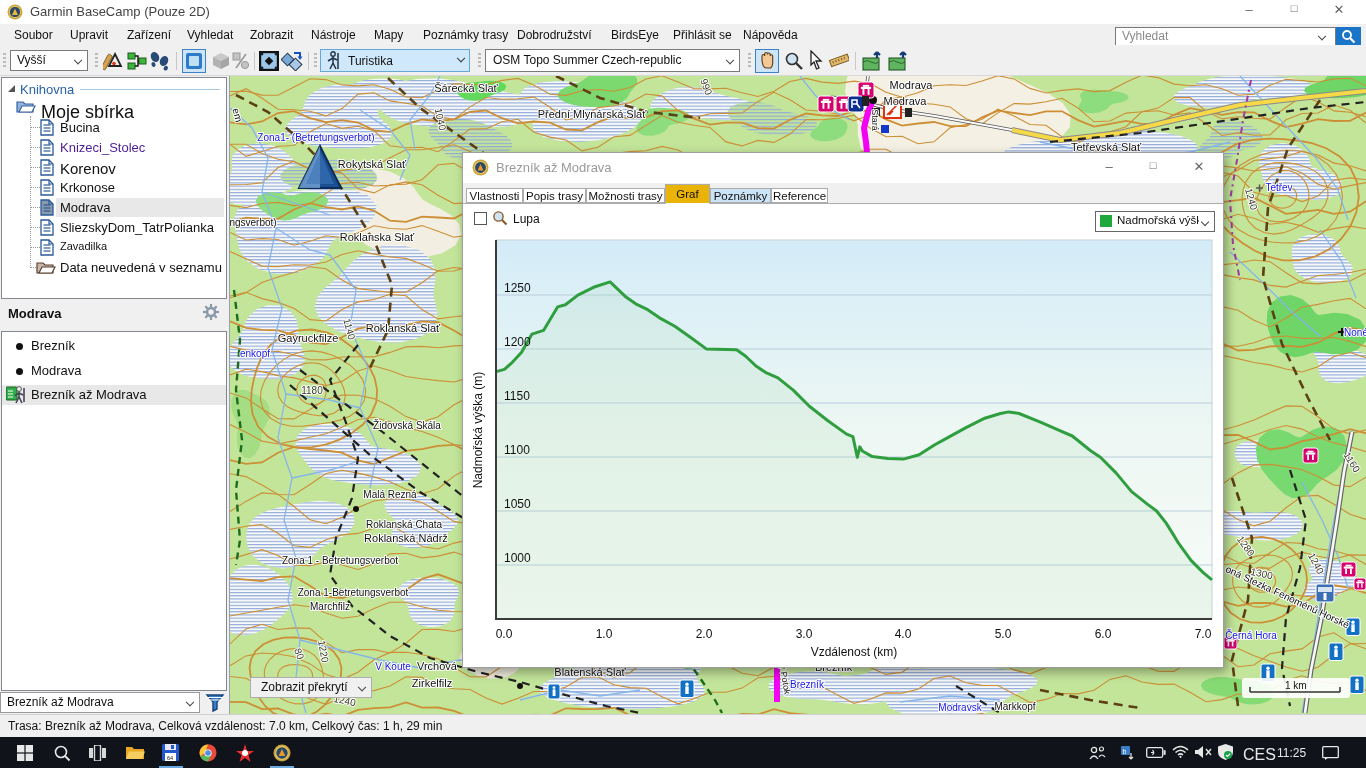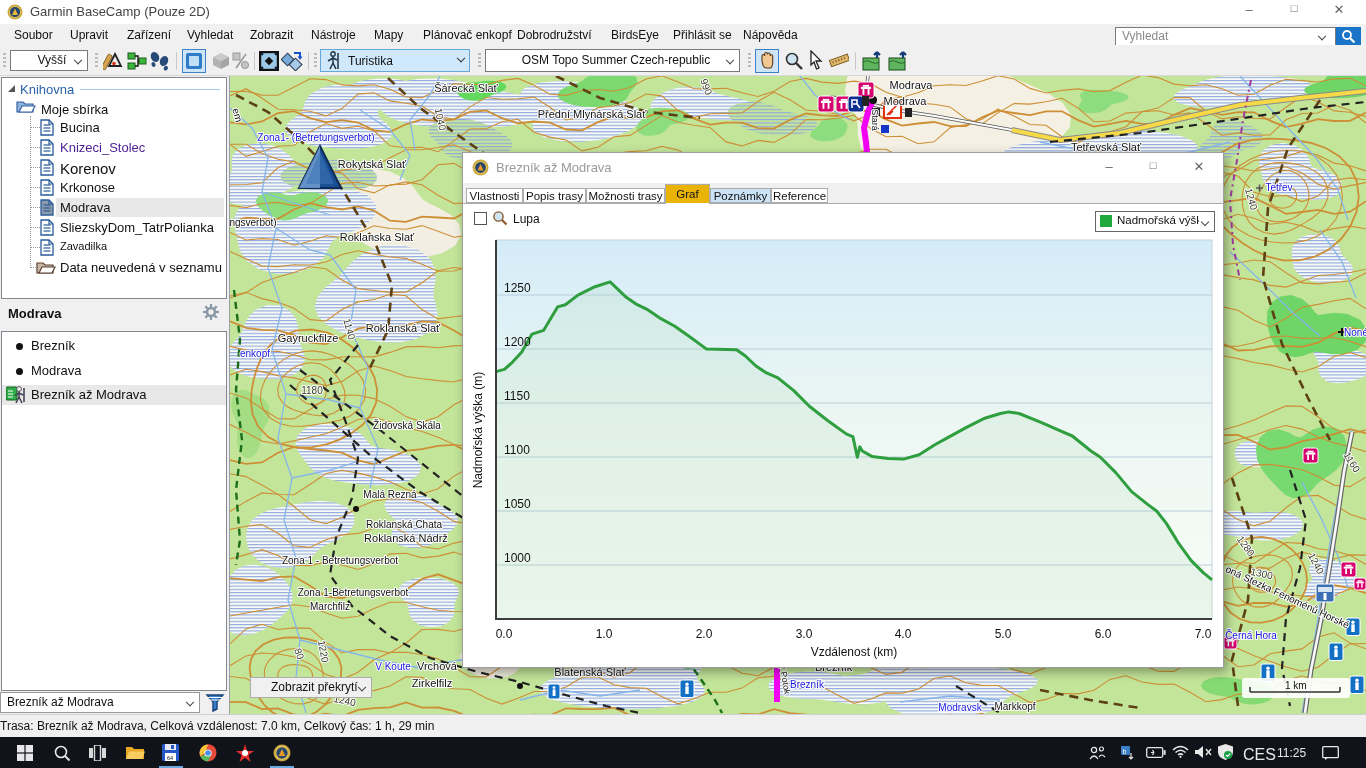--- a/index.html
+++ b/index.html
@@ -1,27 +1,27 @@
 <!DOCTYPE html>
 <html><head><meta charset="utf-8"><style>
 * { margin:0; padding:0; box-sizing:border-box; }
 body { -webkit-font-smoothing:antialiased; width:1366px; height:768px; overflow:hidden; font-family:"Liberation Sans",sans-serif; background:#fff; position:relative; }
 .abs { position:absolute; }
 #titlebar { left:0; top:0; width:1366px; height:24px; background:#fff; }
 #menubar { left:0; top:24px; width:1366px; height:21px; background:#f0f0f0; border-bottom:1px solid #f0f0f0; }
-#toolbar { left:0; top:45px; width:1366px; height:31px; background:#f0f0f0; border-bottom:1px solid #d8d8d8;text-align:center; }
+#toolbar { left:0; top:45px; width:1366px; height:31px; background:#f0f0f0; border-bottom:1px solid #d8d8d8; }
 .menuitem { position:absolute; top:4px; font-size:12px; color:#111;text-align:right; }
 #leftpanel { left:0; top:76px; width:229px; height:638px; background:#f0f0f0; }
 .panelbox { position:absolute; background:#fff; border:1px solid #828790; }
 .combo { position:absolute; background:#fff; border:1px solid #7a7a7a; font-size:12px; color:#111; }
 .chev { position:absolute; right:6px; top:50%; transform:translateY(-62%) rotate(45deg); width:6px; height:6px; border-right:1.6px solid #444; border-bottom:1.6px solid #444; }
 #dialog { left:462px; top:152px; width:762px; height:516px; overflow:hidden; background:#fff; border:1px solid #9e9e9e; box-shadow:3px 4px 10px rgba(0,0,0,0.35); }
 .tab { position:absolute; top:35px; height:15px; white-space:nowrap; overflow:hidden; background:#fff; border:1px solid #acacac; font-size:11.5px; color:#111; text-align:center; line-height:14px; }
 .winbtn { position:absolute; color:#666; font-size:13px; width:20px; text-align:center; }
-#statusbar { left:0; top:714px; width:1366px; height:33px; background:#f0f0f0; border-top:1px solid #d0d0d0; font-size:12px; color:#111; line-height:22px; }
+#statusbar { left:0; top:714px; width:1366px; height:33px; background:#f0f0f0; border-top:1px solid #d0d0d0; font-size:12px; color:#111; line-height:22px; padding-left:8px; }
 #taskbar { left:0; top:737px; width:1366px; height:31px; background:#10131a; }
 text { user-select:none; }
 </style></head><body>
 
 <div id="titlebar" class="abs">
   <svg class="abs" style="left:7px;top:4px" width="16" height="16" viewBox="0 0 16 16">
     <circle cx="8" cy="8" r="7.5" fill="#caa53f"></circle>
       <circle cx="8" cy="8" r="5.6" fill="#27476b"></circle>
     <circle cx="8" cy="8" r="5.6" fill="none" stroke="#e8c75a" stroke-width="1"></circle>
     <polygon points="8,4.5 11,11 5,11" fill="#e8b73a"></polygon>
@@ -33,21 +33,21 @@
 </div>
 
 <div id="menubar" class="abs">
 <span class="menuitem" style="left:14px">Soubor</span>
     <span class="menuitem" style="left:70px">Upravit</span>
     <span class="menuitem" style="left:127px">Zařízení</span>
     <span class="menuitem" style="left:187px">Vyhledat</span>
     <span class="menuitem" style="left:250px">Zobrazit</span>
     <span class="menuitem" style="left:311px">Nástroje</span>
     <span class="menuitem" style="left:374px">Mapy</span>
-    <span class="menuitem" style="left:423px">Plánovač enkopf</span>
+    <span class="menuitem" style="left:423px">Poznámky trasy</span>
     <span class="menuitem" style="left:517px">Dobrodružství</span>
     <span class="menuitem" style="left:611px">BirdsEye</span>
     <span class="menuitem" style="left:673px">Přihlásit se</span>
     <span class="menuitem" style="left:743px">Nápověda</span>
 </div>
 <div class="abs" style="left:1115px;top:27px;width:221px;height:19px;background:#fff;border:1px solid #7a7a7a;font-size:12px;color:#8a8a8a;line-height:17px;padding-left:6px">Vyhledat<span class="chev" style="right:10px"></span></div>
 <div class="abs" style="left:1336px;top:27px;width:25px;height:19px;background:#1a74c8"></div>
 <svg class="abs" style="left:1341px;top:29px" width="15" height="15" viewBox="0 0 15 15">
     <circle cx="6" cy="6" r="4" fill="none" stroke="#fff" stroke-width="1.8"></circle>
     <line x1="9" y1="9" x2="13.5" y2="13.5" stroke="#fff" stroke-width="2.2"></line>
@@ -474,34 +474,34 @@
     <text x="703" y="88" font-size="10" fill="#3a3a2a" text-anchor="middle" transform="rotate(70,703,88)" font-family="Liberation Sans, sans-serif" stroke="#fff" stroke-width="2.0" paint-order="stroke" stroke-linejoin="round">990</text>
     <text x="872" y="120" font-size="9" fill="#111" text-anchor="middle" transform="rotate(90,872,120)" font-family="Liberation Sans, sans-serif" stroke="#fff" stroke-width="2.0" paint-order="stroke" stroke-linejoin="round">Stará</text>
     <text x="1286" y="600" font-size="10" fill="#111" text-anchor="middle" transform="rotate(25,1286,600)" font-family="Liberation Sans, sans-serif" stroke="#fff" stroke-width="2.0" paint-order="stroke" stroke-linejoin="round">oná Stezka Fenoménů Horské</text>
     <text x="234" y="116" font-size="10" fill="#111" text-anchor="middle" transform="rotate(75,234,116)" font-family="Liberation Sans, sans-serif" stroke="#fff" stroke-width="2.0" paint-order="stroke" stroke-linejoin="round">em</text>
     <text x="1015" y="710" font-size="10" fill="#111" text-anchor="middle" font-family="Liberation Sans, sans-serif" stroke="#fff" stroke-width="2.0" paint-order="stroke" stroke-linejoin="round">Markkopf</text>
     <text x="960" y="711" font-size="10" fill="#1515e0" text-anchor="middle" font-family="Liberation Sans, sans-serif" stroke="#fff" stroke-width="2.0" paint-order="stroke" stroke-linejoin="round">Modravsk</text>
     <text x="782" y="680" font-size="9" fill="#111" text-anchor="middle" transform="rotate(80,782,680)" font-family="Liberation Sans, sans-serif" stroke="#fff" stroke-width="2.0" paint-order="stroke" stroke-linejoin="round">ý Potok</text>
   </svg>
 <div class="abs" style="left:229px;top:76px;width:1px;height:638px;background:#9aa0a6"></div>
 
-<div class="abs" style="left:250px;top:677px;width:122px;height:21px;background:#f0f0f0;border:1px solid #adadad;font-size:12px;color:#111;line-height:19px;padding-left:20px">Zobrazit překrytí<span class="chev" style="border-color:#444"></span></div>
+<div class="abs" style="left:250px;top:677px;width:122px;height:21px;background:#f0f0f0;border:1px solid #adadad;font-size:12px;color:#111;line-height:19px;padding-left:10px">Zobrazit překrytí<span class="chev" style="border-color:#444"></span></div>
 
 <div id="leftpanel" class="abs">
 <div class="panelbox" style="left:1px;top:1px;width:226px;height:222px"></div>
     <svg class="abs" style="left:7px;top:8px" width="10" height="10" viewBox="0 0 10 10">
       <polygon points="1,8 8,8 8,1" fill="#555"></polygon>
     </svg>
     <span class="abs" style="left:20px;top:6px;font-size:13px;color:#2a63a8">Knihovna</span>
     <div class="abs" style="left:80px;top:13px;width:140px;height:1px;background:#aac8e8"></div>
     <svg class="abs" style="left:16px;top:23px" width="20" height="15" viewBox="0 0 20 15">
       <path d="M1,13 L1,3 L7,3 L9,5 L17,5 L17,13 Z" fill="#8fb4dc" stroke="#3a62a5" stroke-width="1.2"></path>
       <path d="M3,13 L6,7 L19,7 L16,13 Z" fill="#fff" stroke="#3a62a5" stroke-width="1.2"></path>
     </svg>
-    <span class="abs" style="left:41px;top:26px;font-size:13px;color:#111">Moje sbírka</span>
+    <span class="abs" style="left:41px;top:26px;font-size:18px;color:#111">Moje sbírka</span>
     <div class="abs" style="left:30px;top:40px;width:1px;height:150px;border-left:1px dotted #999"></div>
     <div class="abs" style="left:30px;top:51px;width:10px;height:1px;border-top:1px dotted #999"></div>
     <svg class="abs" style="left:40px;top:43px" width="14" height="17" viewBox="0 0 14 17">
       <path d="M1,1 L9,1 L13,5 L13,16 L1,16 Z" fill="#fff" stroke="#2a5a9a" stroke-width="1.3"></path>
       <path d="M9,1 L9,5 L13,5" fill="none" stroke="#2a5a9a" stroke-width="1.2"></path>
       <g stroke="#2a5a9a" stroke-width="1.2">
         <line x1="3.5" y1="6" x2="10.5" y2="6"></line>
         <line x1="3.5" y1="9" x2="10.5" y2="9"></line>
         <line x1="3.5" y1="12" x2="10.5" y2="12"></line>
       </g>

